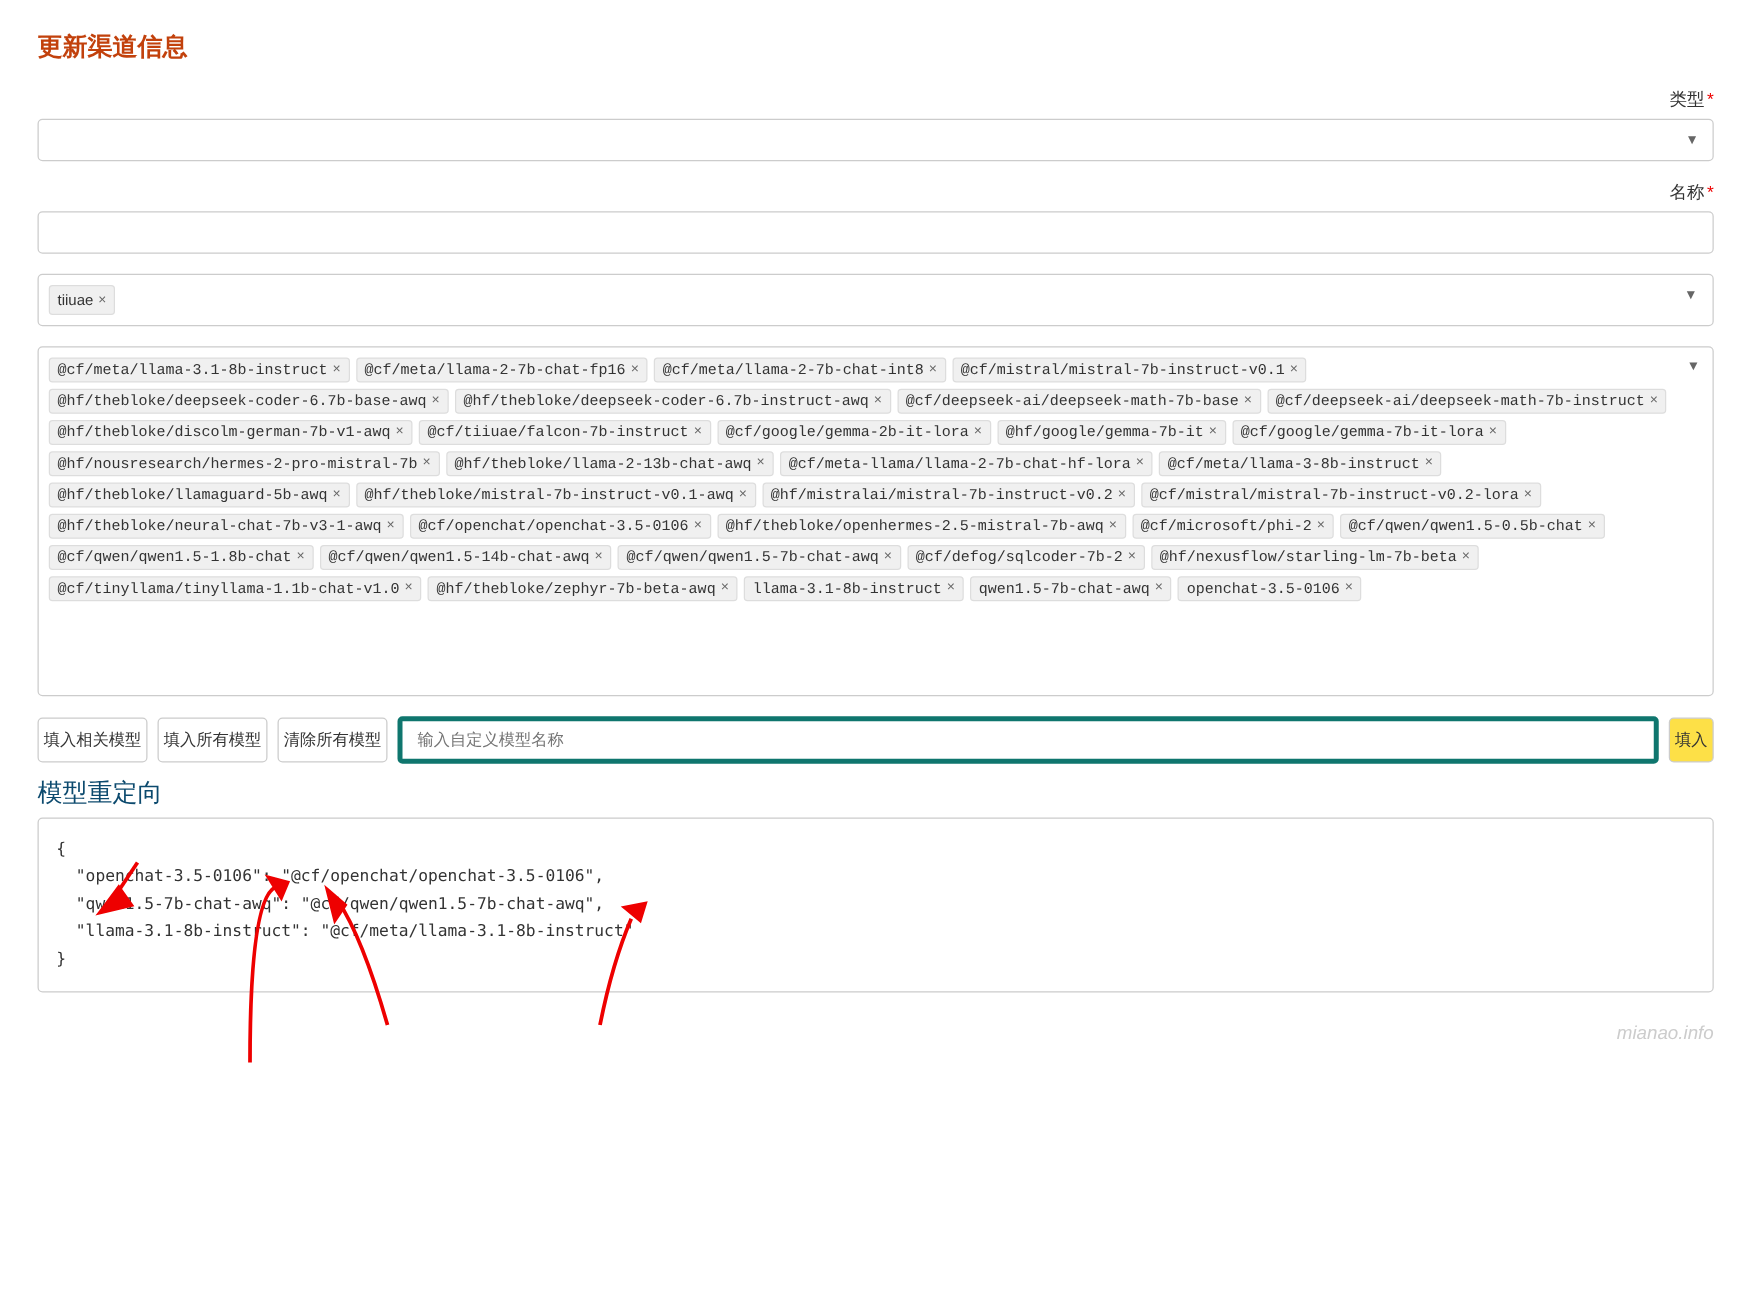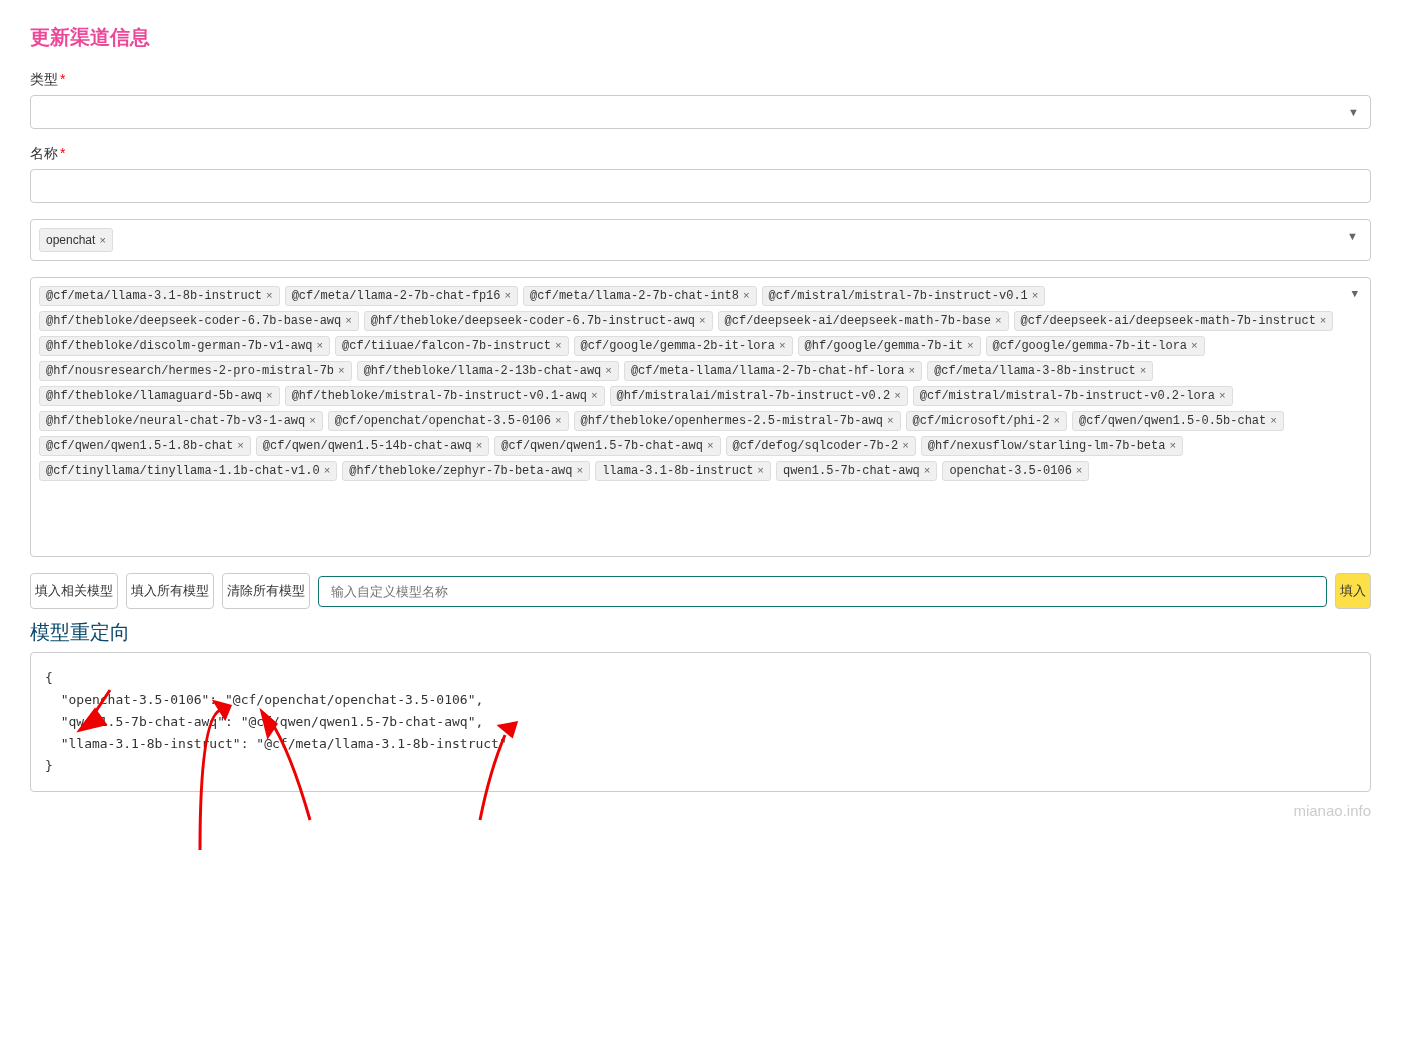--- a/index.html
+++ b/index.html
@@ -7,26 +7,27 @@
       font-family: -apple-system, BlinkMacSystemFont, "Segoe UI", sans-serif;
       background: #fff;
       color: #333;
       padding: 24px 30px;
       font-size: 14px;
     }
     h2 {
       font-size: 20px;
       font-weight: bold;
       margin-bottom: 20px;
-      color: #ec4899;
+      color: #c2410c;
     }
     .field-label {
       font-size: 14px;
       color: #333;
       margin-bottom: 6px;
+      text-align: right;
     }
     .field-label .required {
       color: #e00;
       margin-left: 2px;
     }
     .field-group {
       margin-bottom: 16px;
     }
     .select-box, .text-input {
       width: 100%;
@@ -121,25 +122,26 @@
       font-size: 13px;
       cursor: pointer;
       color: #333;
     }
     .btn-primary {
       background: #fde047;
       border: 1px solid #ccc;
     }
     .custom-model-input {
       flex: 1;
-      border: 1px solid #0f766e;
+      border: 4px solid #0f766e;
       border-radius: 4px;
       padding: 7px 12px;
       font-size: 13px;
       color: #aaa;
+      font-family: Liberation Serif, serif;
     }
     .section-label {
       font-size: 20px;
       color: #0c4a6e;
       margin-top: 10px;
       margin-bottom: 6px;
     }
     .json-area {
       border: 1px solid #ccc;
       border-radius: 4px;
@@ -148,21 +150,22 @@
       font-size: 13px;
       background: #fff;
       line-height: 1.7;
       color: #333;
       min-height: 120px;
     }
     .watermark {
       text-align: right;
       color: #ccc;
       font-size: 15px;
-      margin-top: 10px;
+      margin-top: 24px;
+      font-style: italic;
     }
   </style>
 </head>
 <body>
 
 <h2>更新渠道信息</h2>
 
 <div class="field-group">
   <div class="field-label">
     <span>类型</span><span class="required">*</span>
@@ -175,21 +178,21 @@
 <div class="field-group">
   <div class="field-label">
     <span>名称</span><span class="required">*</span>
   </div>
   <input class="text-input" type="text" style="">
 </div>
 
 <div class="field-group">
   <div class="tags-container">
     <span class="tag">
-      <span>openchat</span>
+      <span>tiiuae</span>
       <span class="tag-close">×</span>
     </span>
   </div>
 </div>
 
 <div class="field-group">
   <div class="models-area" id="models-area">
   <span class="tag">
         <span>@cf/meta/llama-3.1-8b-instruct</span> 
         <span class="tag-close">×</span>

